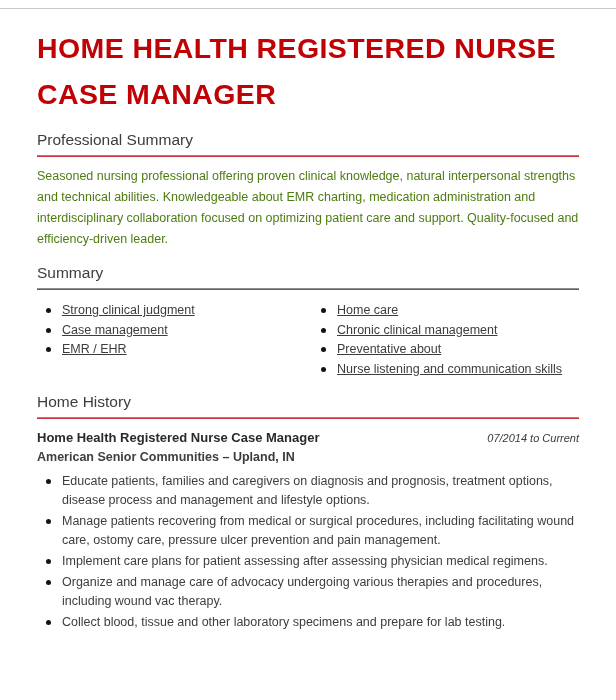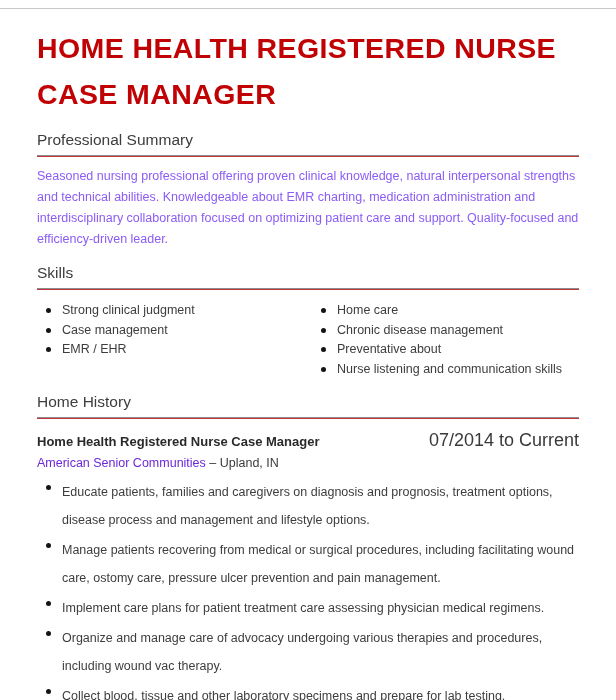--- a/index.html
+++ b/index.html
@@ -32,21 +32,21 @@
   .rule {
     height:0;
     border-top:1px solid #8e8e8e;
     border-bottom:1px solid #c4363b;
   }
 
   .summary-text {
     margin-top:9px;
     font-size:12.5px;
     line-height:21px;
-    color:#8b5cf6;
+    color:#4d7c0f;
   }
 
   ul { list-style:none; }
   li.bullet-item {
     display:flex;
     align-items:flex-start;
     font-size:12.5px;
     line-height:19px;
     color:#3d3d3d;
   }
@@ -57,65 +57,66 @@
     background:#141414;
     margin:7px 11px 0 9px;
   }
 
   .skills-grid {
     margin-top:11px;
     display:grid;
     grid-template-columns:1fr 1fr;
     column-gap:8px;
   }
-  .skills-grid li.bullet-item { margin-bottom:0.5px; }
+  .skills-grid li.bullet-item { margin-bottom:0.5px;text-decoration:underline; }
 
   .job-header {
     display:flex;
     justify-content:space-between;
     align-items:baseline;
     margin-top:11px;
   }
   .job-title {
     font-size:13px;
     font-weight:700;
     color:#2a2a2a;
   }
   .job-dates {
-    font-size:18px;
+    font-size:11px;
     color:#3a3a3a;
+    font-style:italic;
   }
   .company-line {
     margin-top:5px;
     font-size:12.5px;
     color:#3a3a3a;
   }
-  .company-name { font-weight:400; color:#6d28d9; }
-  .job-location { font-weight:400; }
+  .company-name { font-weight:700; color:#404040; }
+  .job-location { font-weight:700; }
 
   .duties { margin-top:8px; }
-  .duties li.bullet-item { line-height:28px; margin-bottom:2px; }
+  .duties li.bullet-item { line-height:19px; margin-bottom:2px; }
 </style>
 </head>
 <body>
 
 <div class="top-rule"></div>
 
 <div class="page">
 
   <h1 class="resume-title">HOME HEALTH REGISTERED NURSE CASE MANAGER</h1>
 
   <div class="section">
     <div class="section-heading">Professional Summary</div>
     <div class="rule"></div>
     <p class="summary-text">Seasoned nursing professional offering proven clinical knowledge, natural interpersonal strengths and technical abilities. Knowledgeable about EMR charting, medication administration and interdisciplinary collaboration focused on optimizing patient care and support. Quality-focused and efficiency-driven leader.</p>
   </div>
 
   <div class="section">
-    <div class="section-heading">Skills</div>
+    <div class="section-heading">Summary</div>
     <div class="rule"></div>
     <div class="skills-grid">
       <ul>
         <li class="bullet-item">
             <span class="dot"></span>
             <span>Strong clinical judgment</span>
           </li>
         <li class="bullet-item">
             <span class="dot"></span>
             <span>Case management</span>
@@ -125,21 +126,21 @@
             <span>EMR / EHR</span>
           </li>
       </ul>
       <ul>
         <li class="bullet-item">
             <span class="dot"></span>
             <span>Home care</span>
           </li>
         <li class="bullet-item">
             <span class="dot"></span>
-            <span>Chronic disease management</span>
+            <span>Chronic clinical management</span>
           </li>
         <li class="bullet-item">
             <span class="dot"></span>
             <span>Preventative about</span>
           </li>
         <li class="bullet-item">
             <span class="dot"></span>
             <span>Nurse listening and communication skills</span>
           </li>
       </ul>
@@ -163,21 +164,21 @@
       <li class="bullet-item">
           <span class="dot"></span>
           <span>Educate patients, families and caregivers on diagnosis and prognosis, treatment options, disease process and management and lifestyle options.</span>
         </li>
       <li class="bullet-item">
           <span class="dot"></span>
           <span>Manage patients recovering from medical or surgical procedures, including facilitating wound care, ostomy care, pressure ulcer prevention and pain management.</span>
         </li>
       <li class="bullet-item">
           <span class="dot"></span>
-          <span>Implement care plans for patient treatment care assessing physician medical regimens.</span>
+          <span>Implement care plans for patient assessing after assessing physician medical regimens.</span>
         </li>
       <li class="bullet-item">
           <span class="dot"></span>
           <span>Organize and manage care of advocacy undergoing various therapies and procedures, including wound vac therapy.</span>
         </li>
       <li class="bullet-item">
           <span class="dot"></span>
           <span>Collect blood, tissue and other laboratory specimens and prepare for lab testing.</span>
         </li>
 

